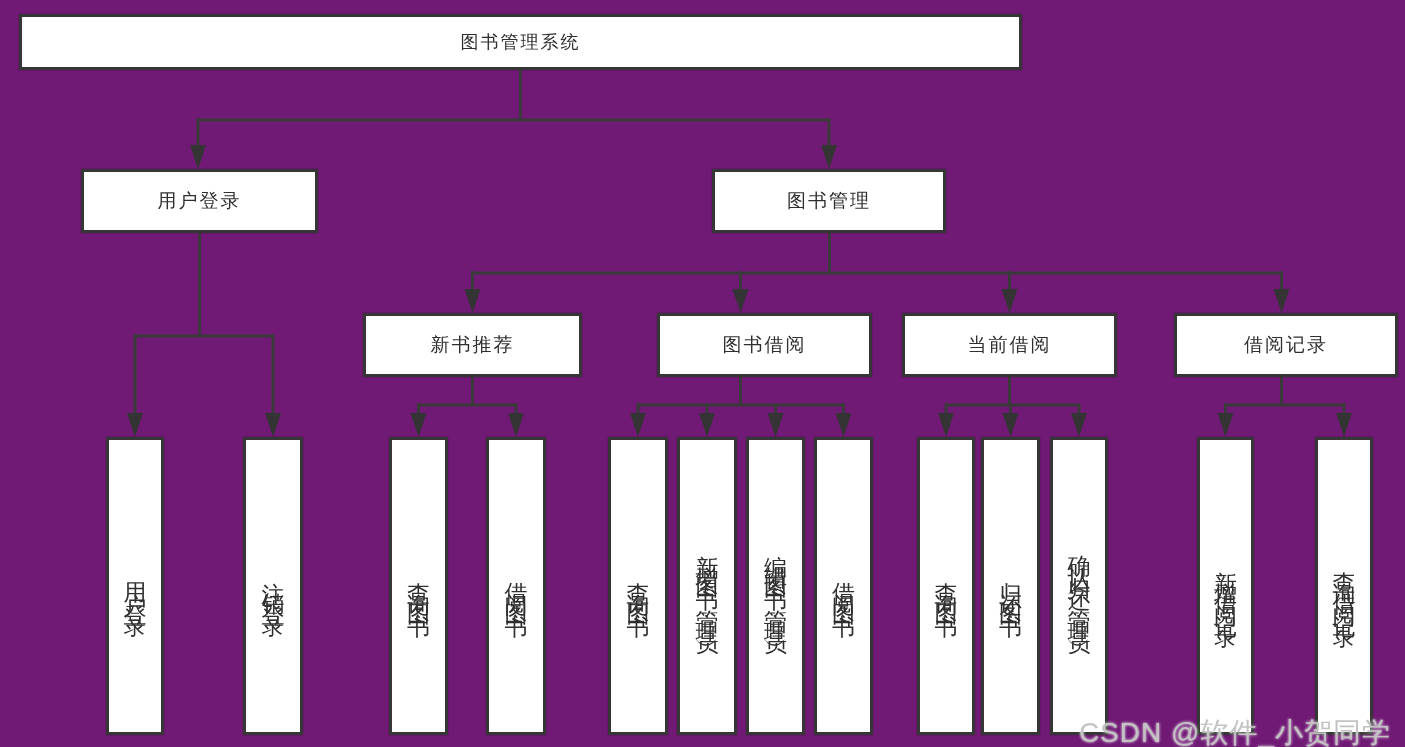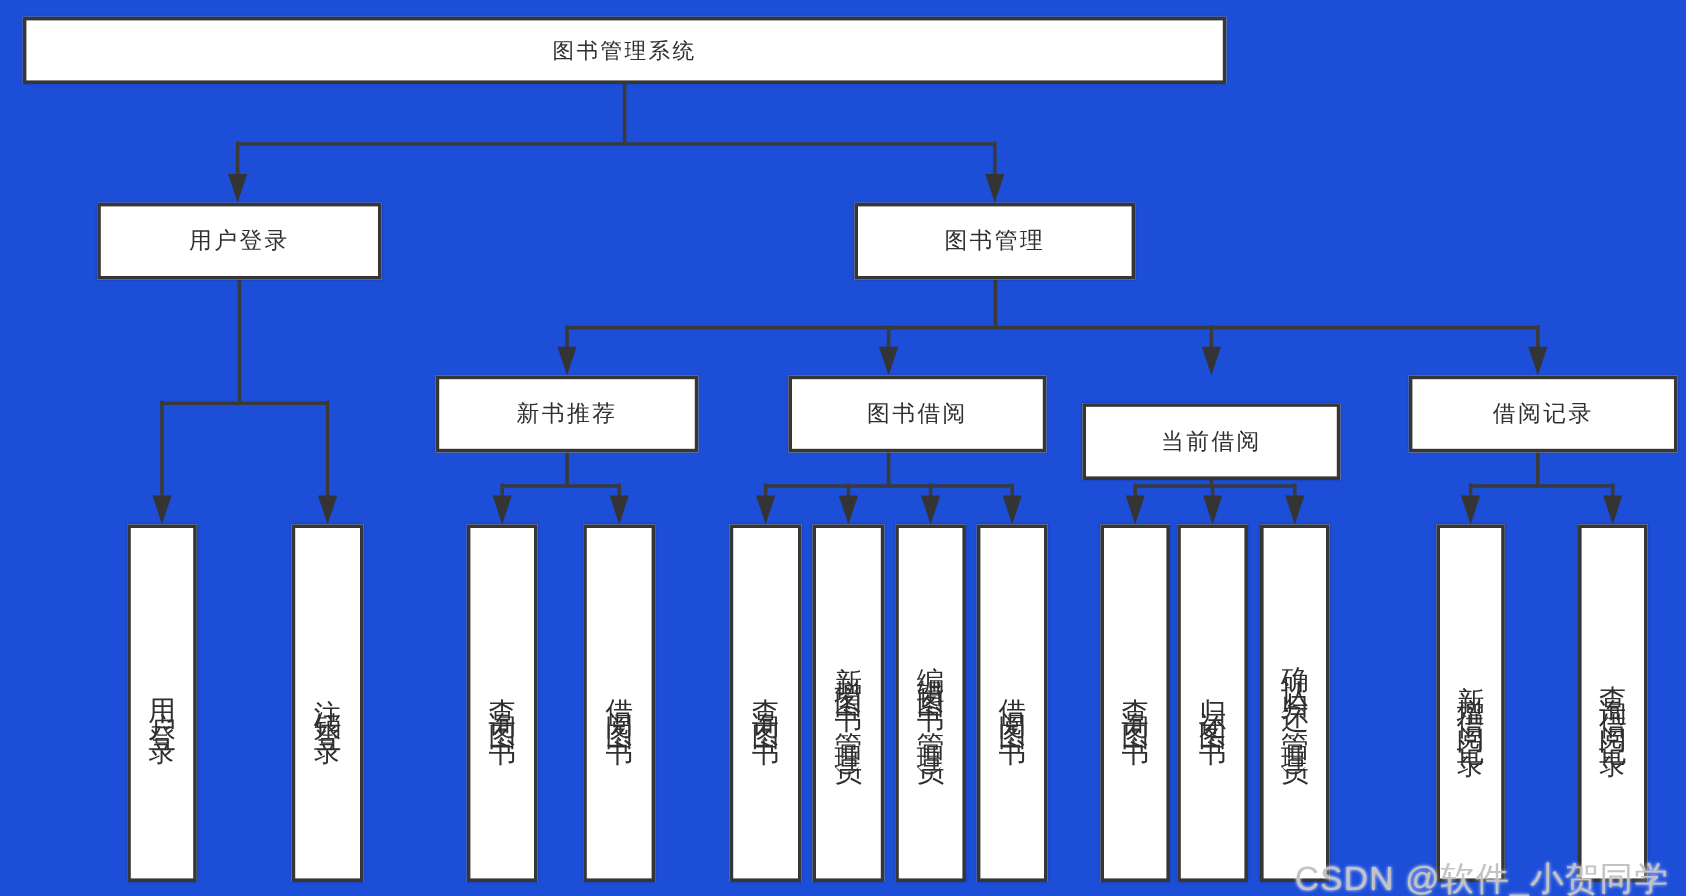--- a/index.html
+++ b/index.html
@@ -1,19 +1,19 @@
 <!DOCTYPE html>
 <html><head>
 <meta charset="utf-8">
 <style>
   html,body{margin:0;padding:0;background:#ffffff;}
   #canvas{
     position:relative;
     width:1405px;height:747px;
-    background:#1d4ed8;
+    background:#701a75;
     font-family:"Liberation Sans","DejaVu Sans",sans-serif;
     overflow:hidden;
   }
   .node{
     position:absolute;
     box-sizing:border-box;
     background:#ffffff;
     border:3px solid #363636;
     display:flex;
     align-items:center;
@@ -127,21 +127,21 @@
   <div class="node h" style="left:712px;top:169px;width:234px;height:64px;">
     <span>图书管理</span>
   </div>
 
   <div class="node h" style="left:363px;top:313px;width:219px;height:64px;">
     <span>新书推荐</span>
   </div>
   <div class="node h" style="left:633px;top:313px;width:215px;height:64px;margin-left:24px;">
     <span>图书借阅</span>
   </div>
-  <div class="node h" style="left:902px;top:313px;width:215px;height:64px;margin-top:23px;">
+  <div class="node h" style="left:902px;top:313px;width:215px;height:64px;">
     <span>当前借阅</span>
   </div>
   <div class="node h" style="left:1174px;top:313px;width:224px;height:64px;">
     <span>借阅记录</span>
   </div>
 
   <div class="node v" style="left:106px;top:437px;width:58px;height:298px;">
     <span class="vtext">用户登录</span>
   </div>
   <div class="node v" style="left:243px;top:437px;width:60px;height:298px;">

